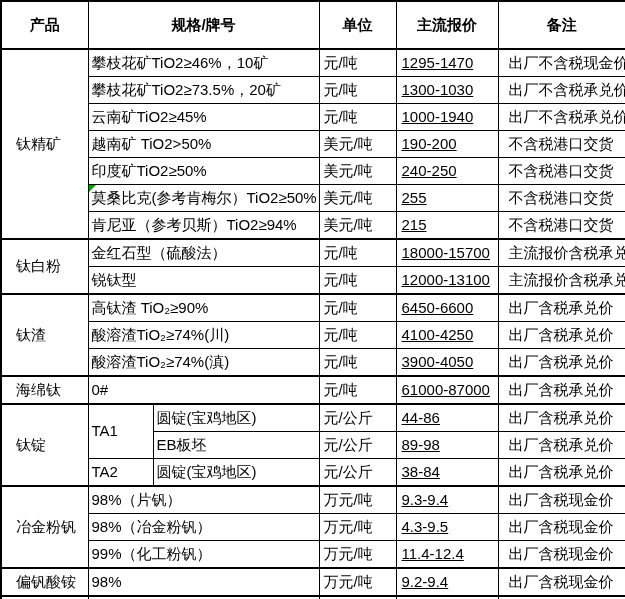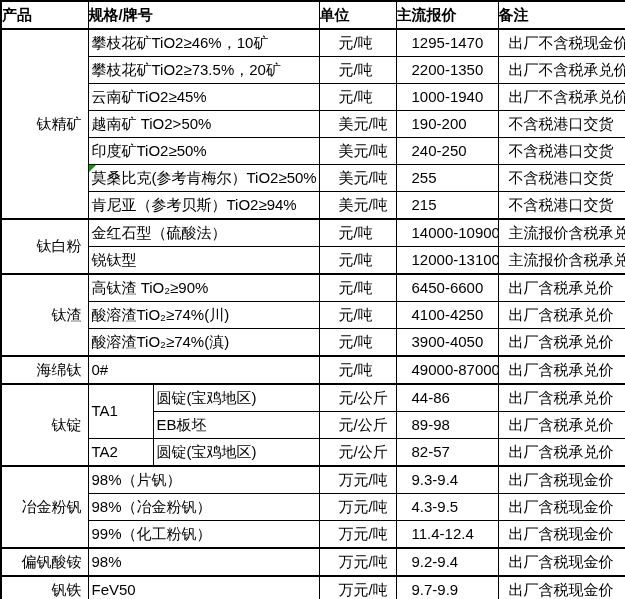--- a/index.html
+++ b/index.html
@@ -24,31 +24,31 @@
     border:1px solid var(--border);
     height:26px;
     padding:0 3px;
     white-space:nowrap;
     overflow:hidden;
     vertical-align:middle;
     line-height:1.1;
   }
   .price-table thead th{
     font-weight:bold;
+    text-align:center;
+    border-bottom:2px solid var(--border);
+    padding:10px;
+  }
+  td.prod{
     text-align:left;
-    border-bottom:2px solid var(--border);
-    padding:0;
-  }
-  td.prod{
-    text-align:right;
-    padding:0 6px;
+    padding:0 14px;
   }
   td.spec,td.grade,td.unit,td.price,td.remark{text-align:left;}
-  td.unit{padding-left:19px;}
-  td.price{padding-left:15px;}
+  td.unit{padding-left:4px;}
+  td.price{padding-left:5px;text-decoration:underline;}
   td.remark{padding-left:10px;}
   tr.gsep td{border-top:2px solid var(--border);}
   td.spec{position:relative;}
   .flag{
     position:absolute;
     top:0;left:0;
     width:0;height:0;
     border-top:7px solid var(--flag);
     border-right:7px solid transparent;
   }
@@ -79,21 +79,21 @@
     <tr class="gsep">
       <td class="prod" rowspan="7">钛精矿</td>
       <td class="spec" colspan="2">攀枝花矿TiO2≥46%，10矿</td>
       <td class="unit">元/吨</td>
       <td class="price">1295-1470</td>
       <td class="remark">出厂不含税现金价</td>
     </tr>
     <tr>
       <td class="spec" colspan="2">攀枝花矿TiO2≥73.5%，20矿</td>
       <td class="unit">元/吨</td>
-      <td class="price">2200-1350</td>
+      <td class="price">1300-1030</td>
       <td class="remark">出厂不含税承兑价</td>
     </tr>
     <tr>
       <td class="spec" colspan="2">云南矿TiO2≥45%</td>
       <td class="unit">元/吨</td>
       <td class="price">1000-1940</td>
       <td class="remark">出厂不含税承兑价</td>
     </tr>
     <tr>
       <td class="spec" colspan="2">越南矿 TiO2&gt;50%</td>
@@ -120,21 +120,21 @@
       <td class="spec" colspan="2">肯尼亚（参考贝斯）TiO2≥94%</td>
       <td class="unit">美元/吨</td>
       <td class="price">215</td>
       <td class="remark">不含税港口交货</td>
     </tr>
 
     <tr class="gsep">
       <td class="prod" rowspan="2">钛白粉</td>
       <td class="spec" colspan="2">金红石型（硫酸法）</td>
       <td class="unit">元/吨</td>
-      <td class="price">14000-10900</td>
+      <td class="price">18000-15700</td>
       <td class="remark">主流报价含税承兑</td>
     </tr>
     <tr>
       <td class="spec" colspan="2">锐钛型</td>
       <td class="unit">元/吨</td>
       <td class="price">12000-13100</td>
       <td class="remark">主流报价含税承兑</td>
     </tr>
 
     <tr class="gsep">
@@ -154,21 +154,21 @@
       <td class="spec" colspan="2">酸溶渣TiO₂≥74%(滇)</td>
       <td class="unit">元/吨</td>
       <td class="price">3900-4050</td>
       <td class="remark">出厂含税承兑价</td>
     </tr>
 
     <tr class="gsep">
       <td class="prod">海绵钛</td>
       <td class="spec" colspan="2">0#</td>
       <td class="unit">元/吨</td>
-      <td class="price">49000-87000</td>
+      <td class="price">61000-87000</td>
       <td class="remark">出厂含税承兑价</td>
     </tr>
 
     <tr class="gsep">
       <td class="prod" rowspan="3">钛锭</td>
       <td class="grade" rowspan="2">TA1</td>
       <td class="spec">圆锭(宝鸡地区)</td>
       <td class="unit">元/公斤</td>
       <td class="price">44-86</td>
       <td class="remark">出厂含税承兑价</td>
@@ -176,21 +176,21 @@
     <tr>
       <td class="spec">EB板坯</td>
       <td class="unit">元/公斤</td>
       <td class="price">89-98</td>
       <td class="remark">出厂含税承兑价</td>
     </tr>
     <tr>
       <td class="grade">TA2</td>
       <td class="spec">圆锭(宝鸡地区)</td>
       <td class="unit">元/公斤</td>
-      <td class="price">82-57</td>
+      <td class="price">38-84</td>
       <td class="remark">出厂含税承兑价</td>
     </tr>
 
     <tr class="gsep">
       <td class="prod" rowspan="3">冶金粉钒</td>
       <td class="spec" colspan="2">98%（片钒）</td>
       <td class="unit">万元/吨</td>
       <td class="price">9.3-9.4</td>
       <td class="remark">出厂含税现金价</td>
     </tr>

